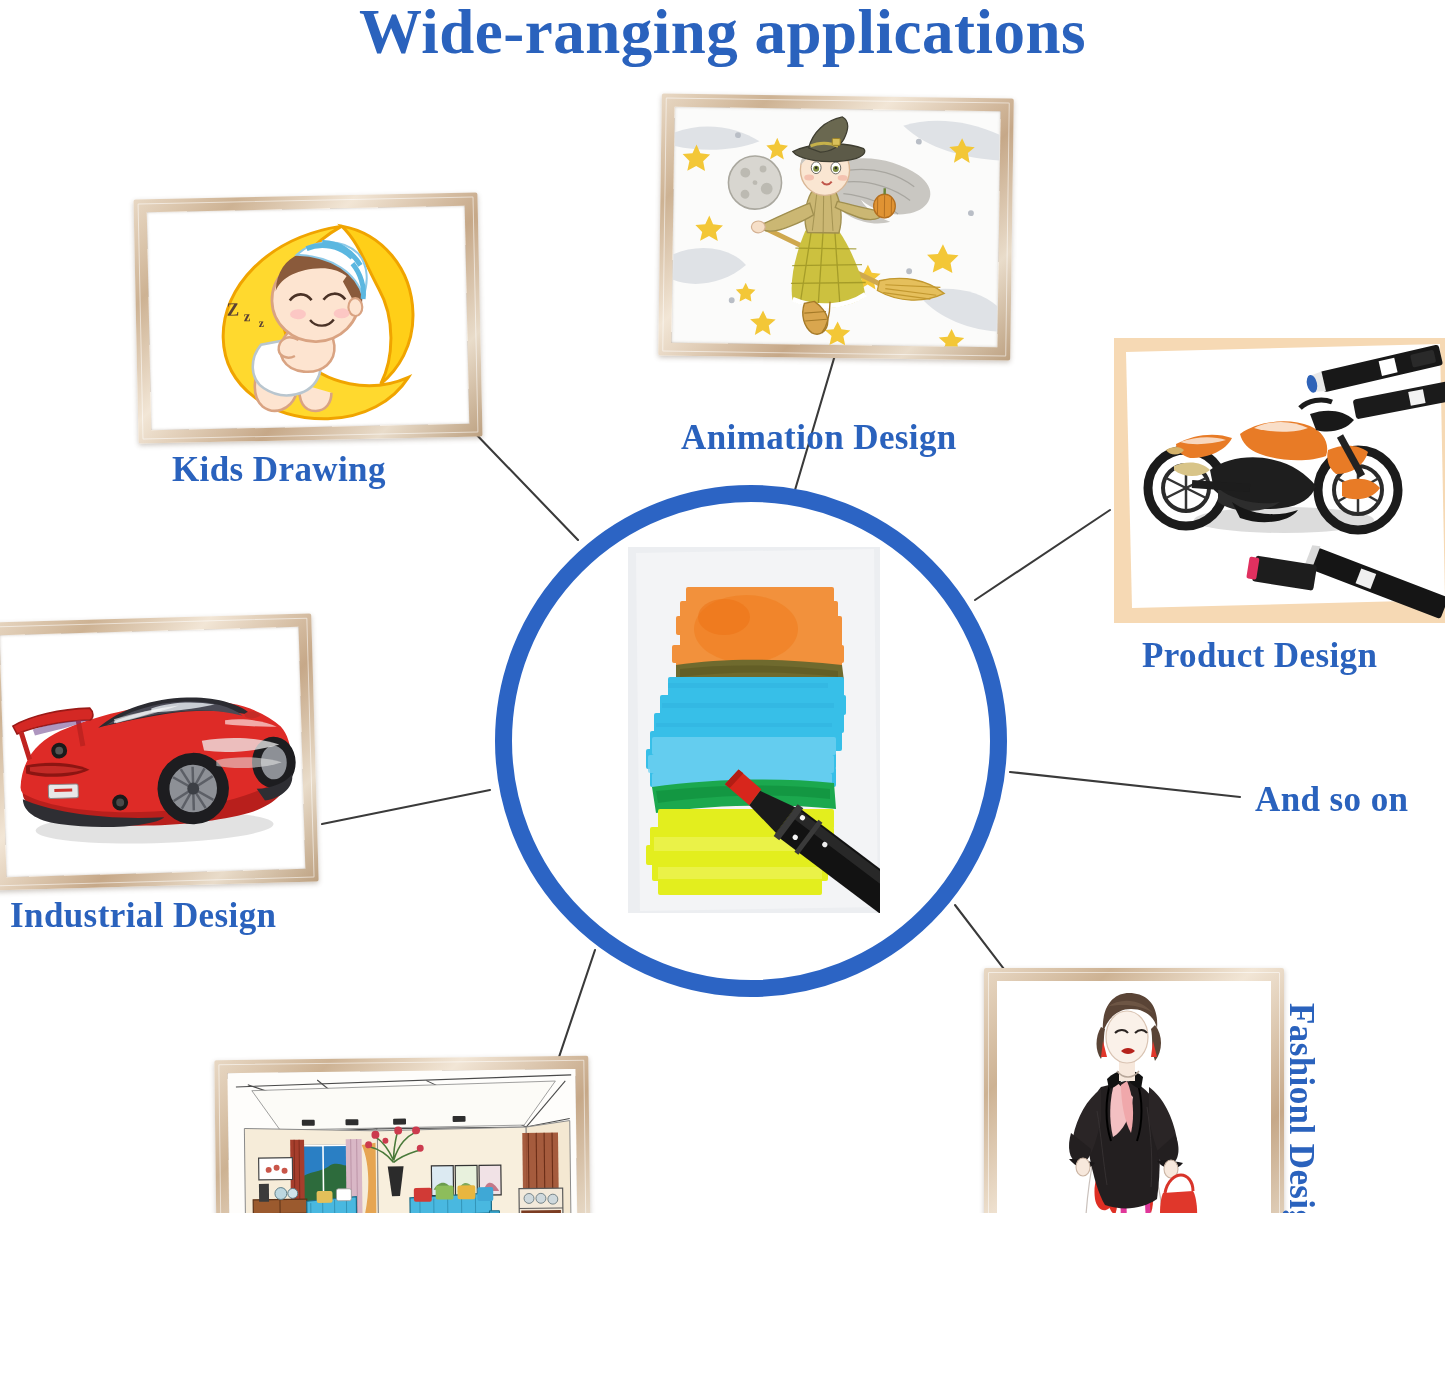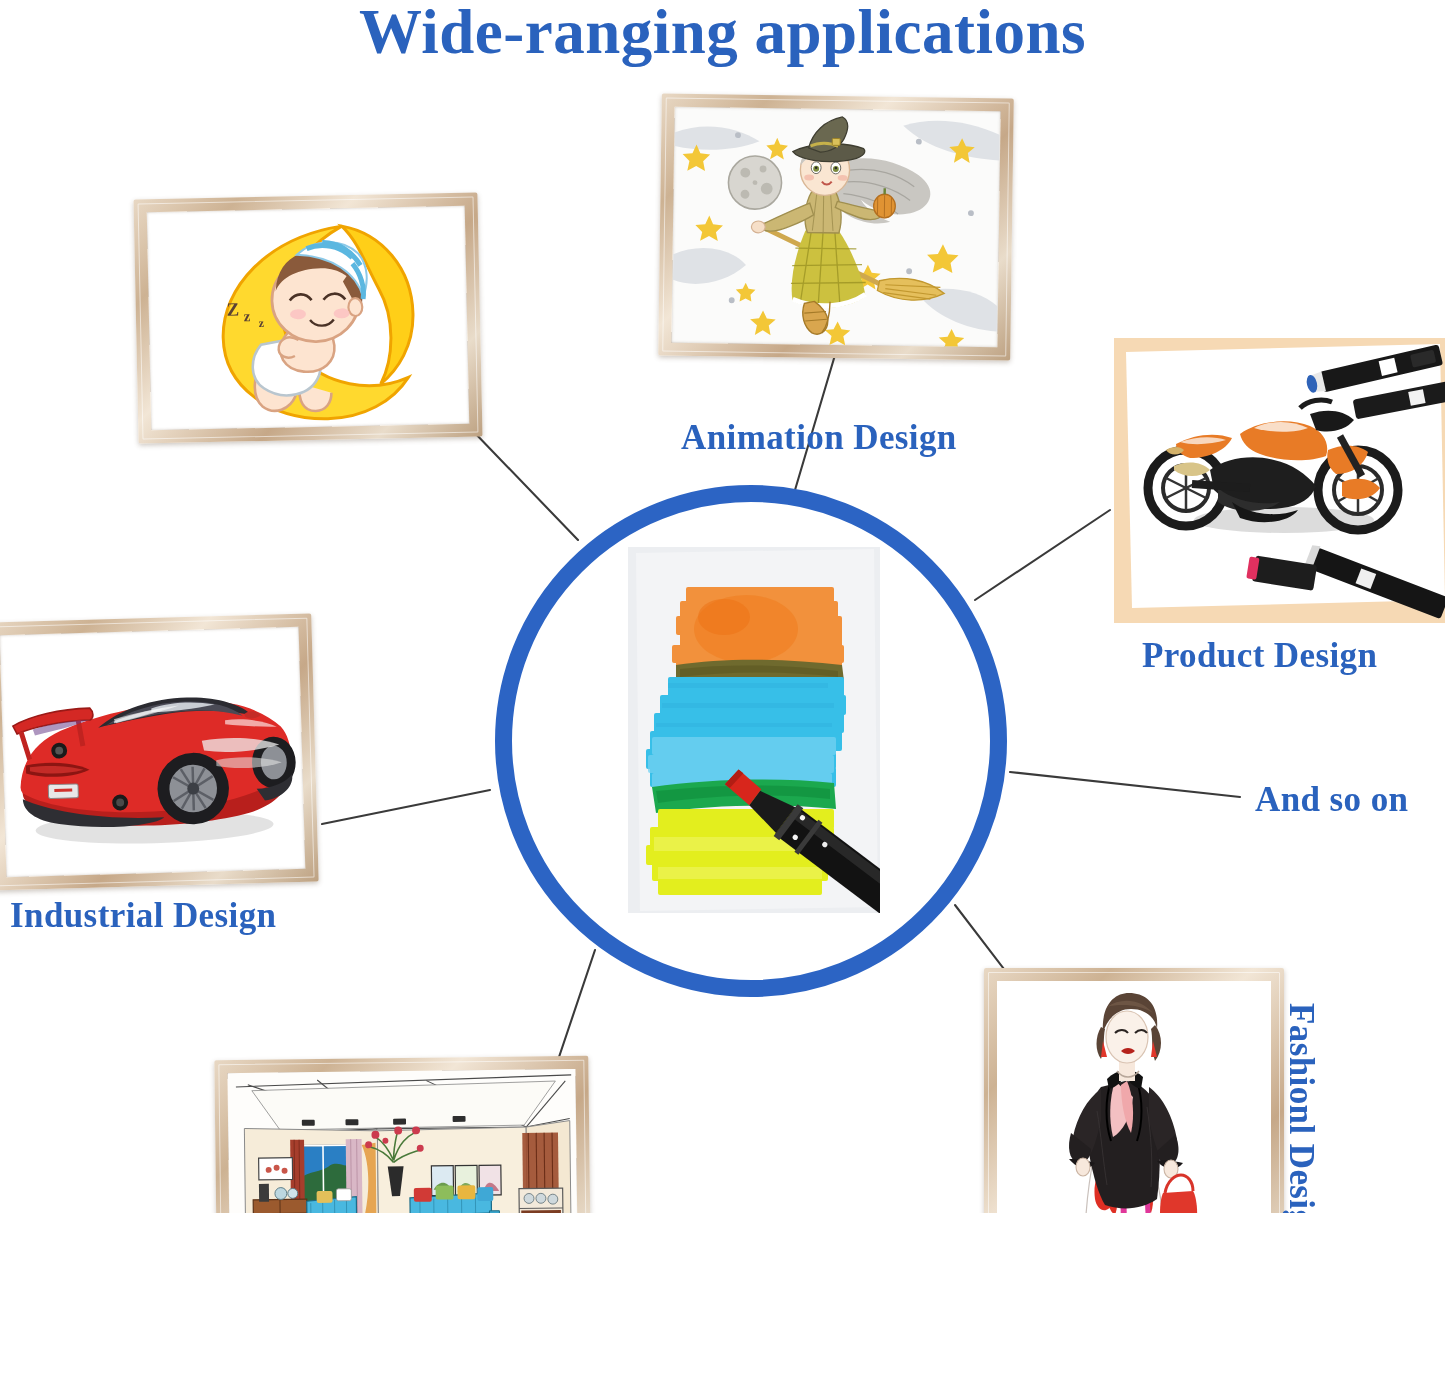--- a/index.html
+++ b/index.html
@@ -168,20 +168,21 @@
         <path d="M142 92 C148 84 158 84 164 92" stroke="#4a3226" stroke-width="2.6" fill="none"></path>
         <path d="M176 92 C182 84 192 84 198 92" stroke="#4a3226" stroke-width="2.6" fill="none"></path>
 
         <ellipse cx="150" cy="106" rx="8" ry="5" fill="#fbc2c2" opacity="0.85"></ellipse>
         <ellipse cx="194" cy="106" rx="8" ry="5" fill="#fbc2c2" opacity="0.85"></ellipse>
 
         <path d="M162 112 C168 120 180 120 186 112" stroke="#4a3226" stroke-width="2.4" fill="none"></path>
       </svg>
     </div>
   </div>
+  <div class="caption" style="left:172px; top:450px;">Kids Drawing</div>
 
   <div class="frame" style="left:660px; top:96px; width:352px; height:262px; transform: rotate(0.8deg);">
     <div class="frame-inner" style="background:#fbfbfa;">
       <svg class="art" viewBox="0 0 330 240">
 
         <path d="M0 26 C30 14 64 20 86 34 C62 44 28 46 0 40 Z" fill="#dfe2e6"></path>
         <path d="M232 16 C262 6 300 10 330 24 L330 50 C296 48 258 40 232 16 Z" fill="#dfe2e6"></path>
         <path d="M0 150 C26 138 58 142 74 160 C52 180 20 184 0 176 Z" fill="#dfe2e6"></path>
         <path d="M248 186 C278 176 312 182 330 198 L330 224 C296 222 266 208 248 186 Z" fill="#dfe2e6"></path>
 

